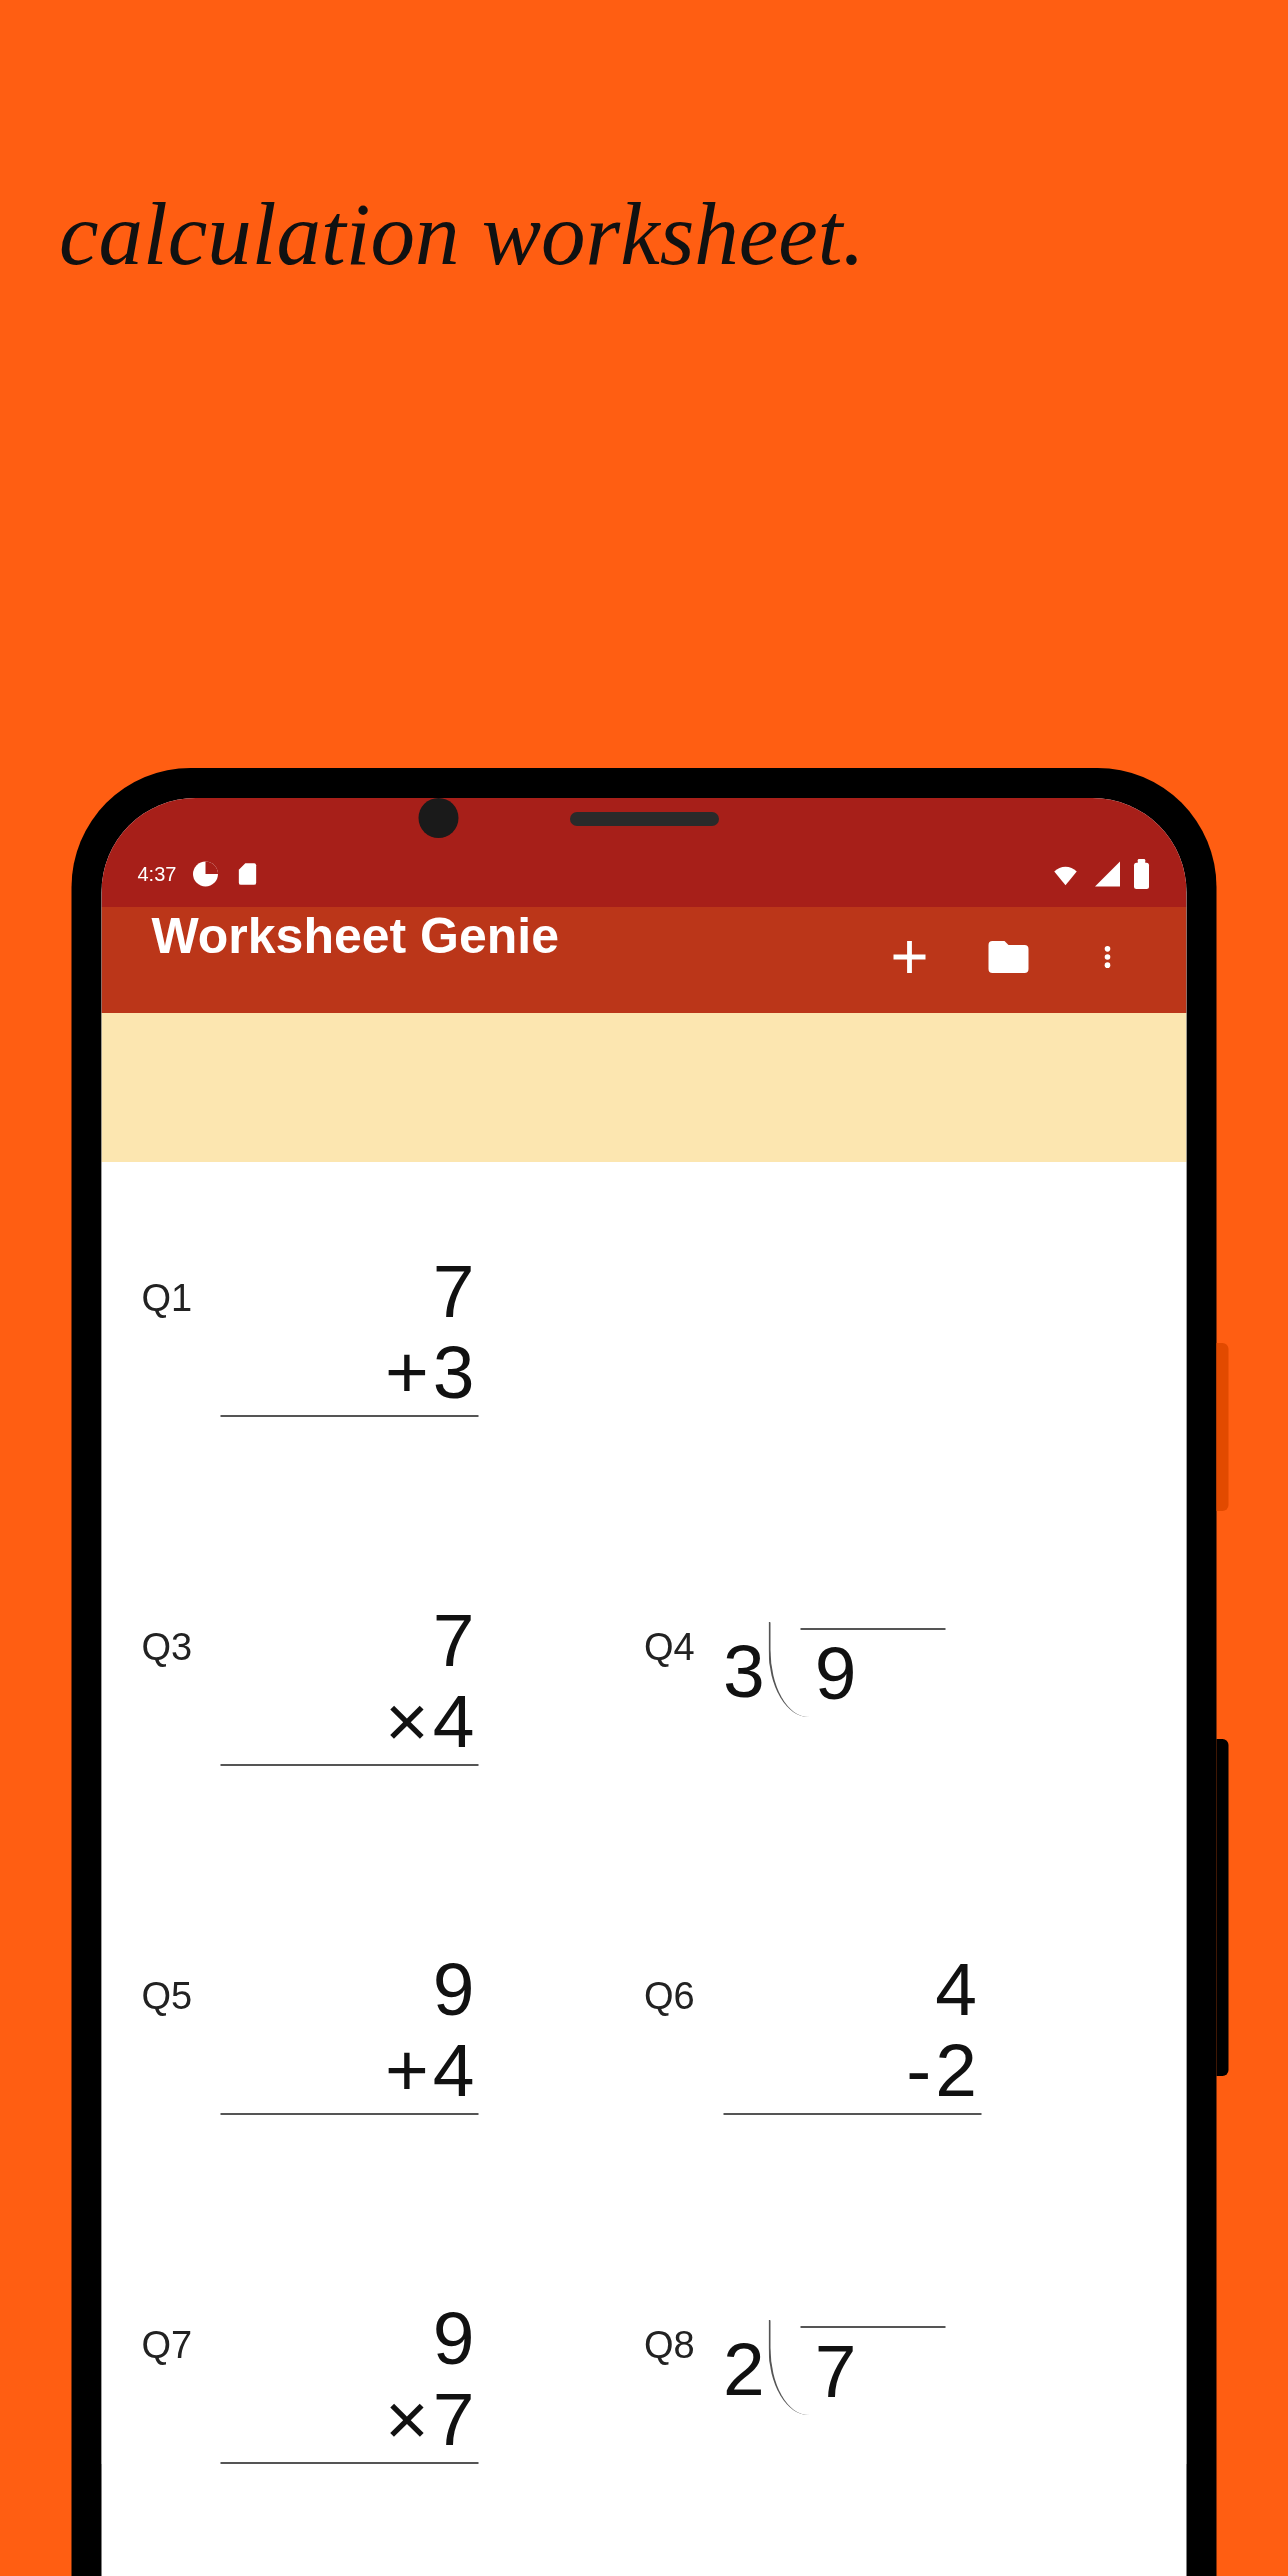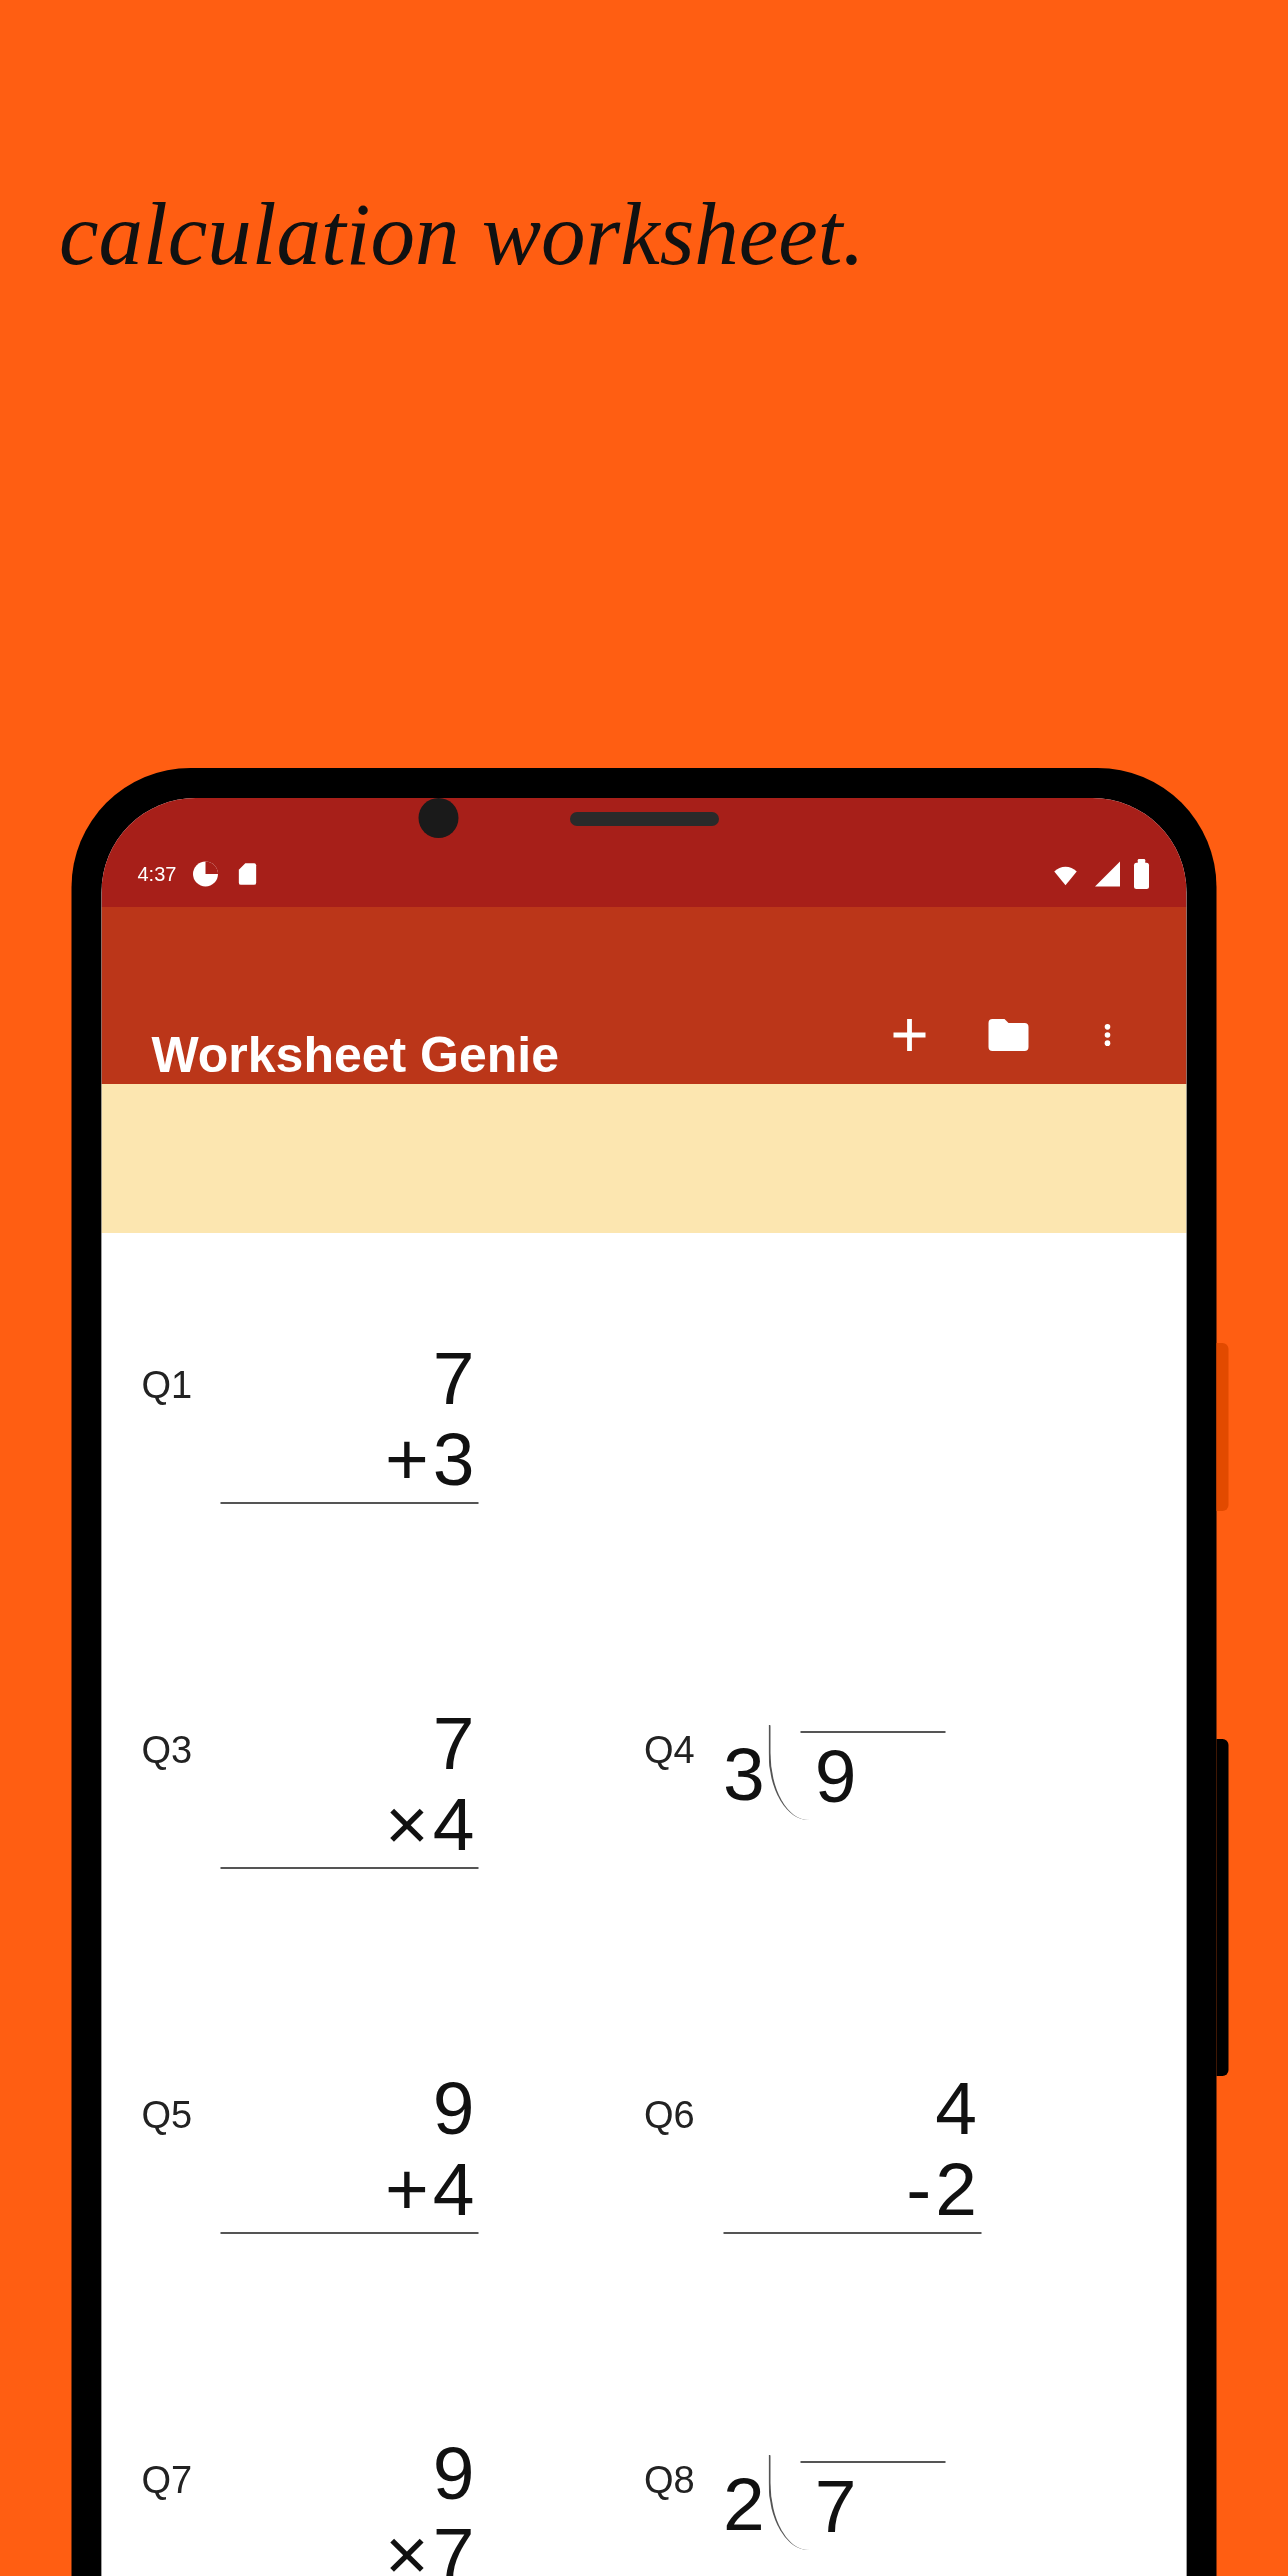--- a/index.html
+++ b/index.html
@@ -92,24 +92,24 @@
     padding: 0 36px 18px 36px;
     color: #fff;
     font-size: 20px;
   }
   .status-left { display: flex; align-items: center; gap: 14px; }
   .status-right { display: flex; align-items: center; gap: 10px; }
   .status-icon { display: inline-flex; }
 
   
   .app-bar {
-    height: 177px;
+    height: 106px;
     background: #bb3619;
     display: flex;
-    align-items: flex-end;
+    align-items: flex-start;
     padding: 0 30px 0 50px;
     color: #fff;
   }
   .app-title {
     flex: 1;
     font-size: 50px;
     font-weight: 600;
   }
   .app-action {
     width: 99px;
@@ -132,21 +132,20 @@
     padding: 89px 40px 0 40px;
   }
   .row {
     display: flex;
     margin-bottom: 183px;
   }
   .problem {
     width: 50%;
     display: flex;
     align-items: flex-start;
-    margin-top: 16px;
   }
   .q-label {
     font-size: 38px;
     color: #222;
     width: 79px;
     padding-top: 26px;
     font-family: "Segoe UI", Arial, sans-serif;
   }
   .stack {
     width: 258px;

